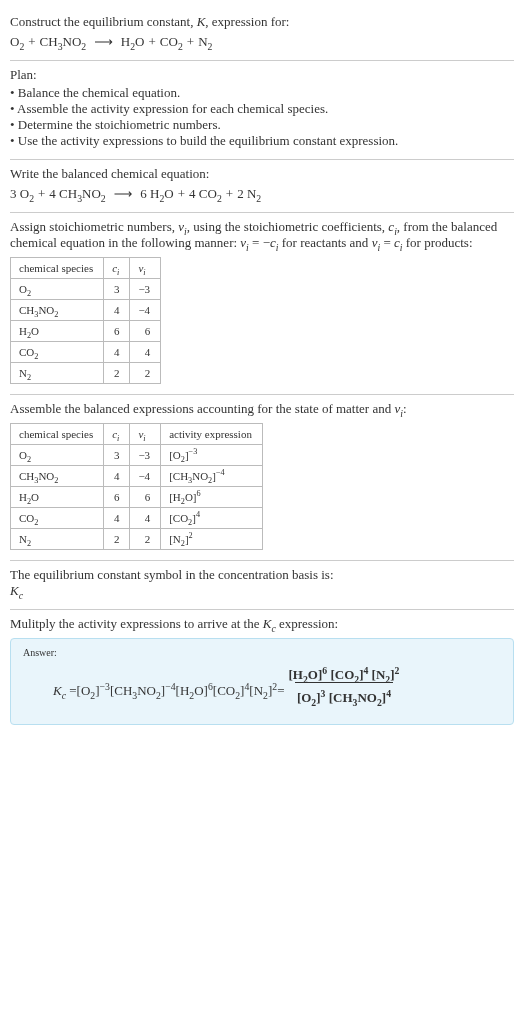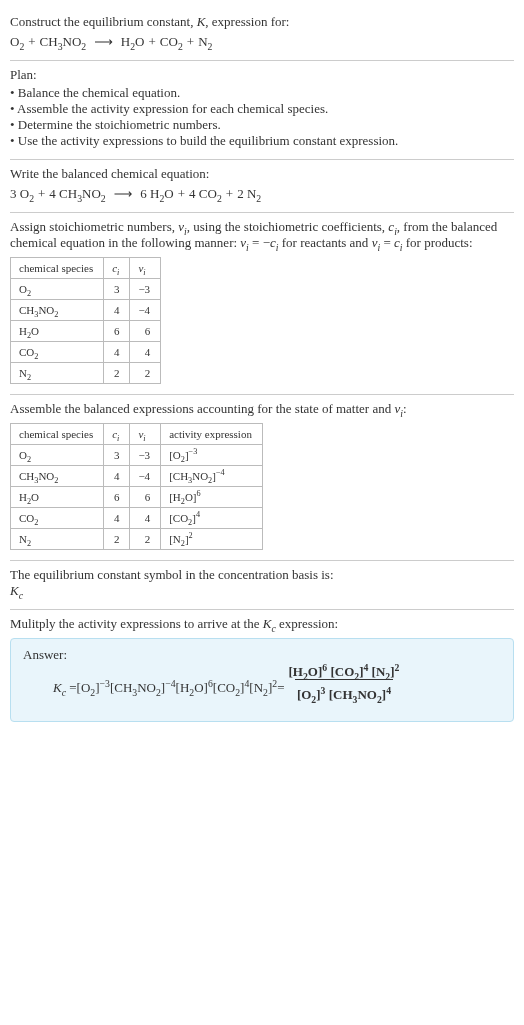--- a/index.html
+++ b/index.html
@@ -68,22 +68,22 @@
   }
   .num { text-align: right !important; }
   .answer-box {
     background: #e9f5fb;
     border: 1px solid #b8dff0;
     border-radius: 4px;
     padding: 8px 12px 10px 12px;
     margin-top: 6px;
   }
   .answer-box .ans-label {
-    font-size: 13px;
-    margin-bottom: 2px;
+    font-size: 10px;
+    margin-bottom: 10px;
   }
   .frac {
     display: inline-flex;
     flex-direction: column;
     align-items: center;
     vertical-align: middle;
     margin: 0 2px;
     line-height: 1.1;
     font-weight: bold;
   }

